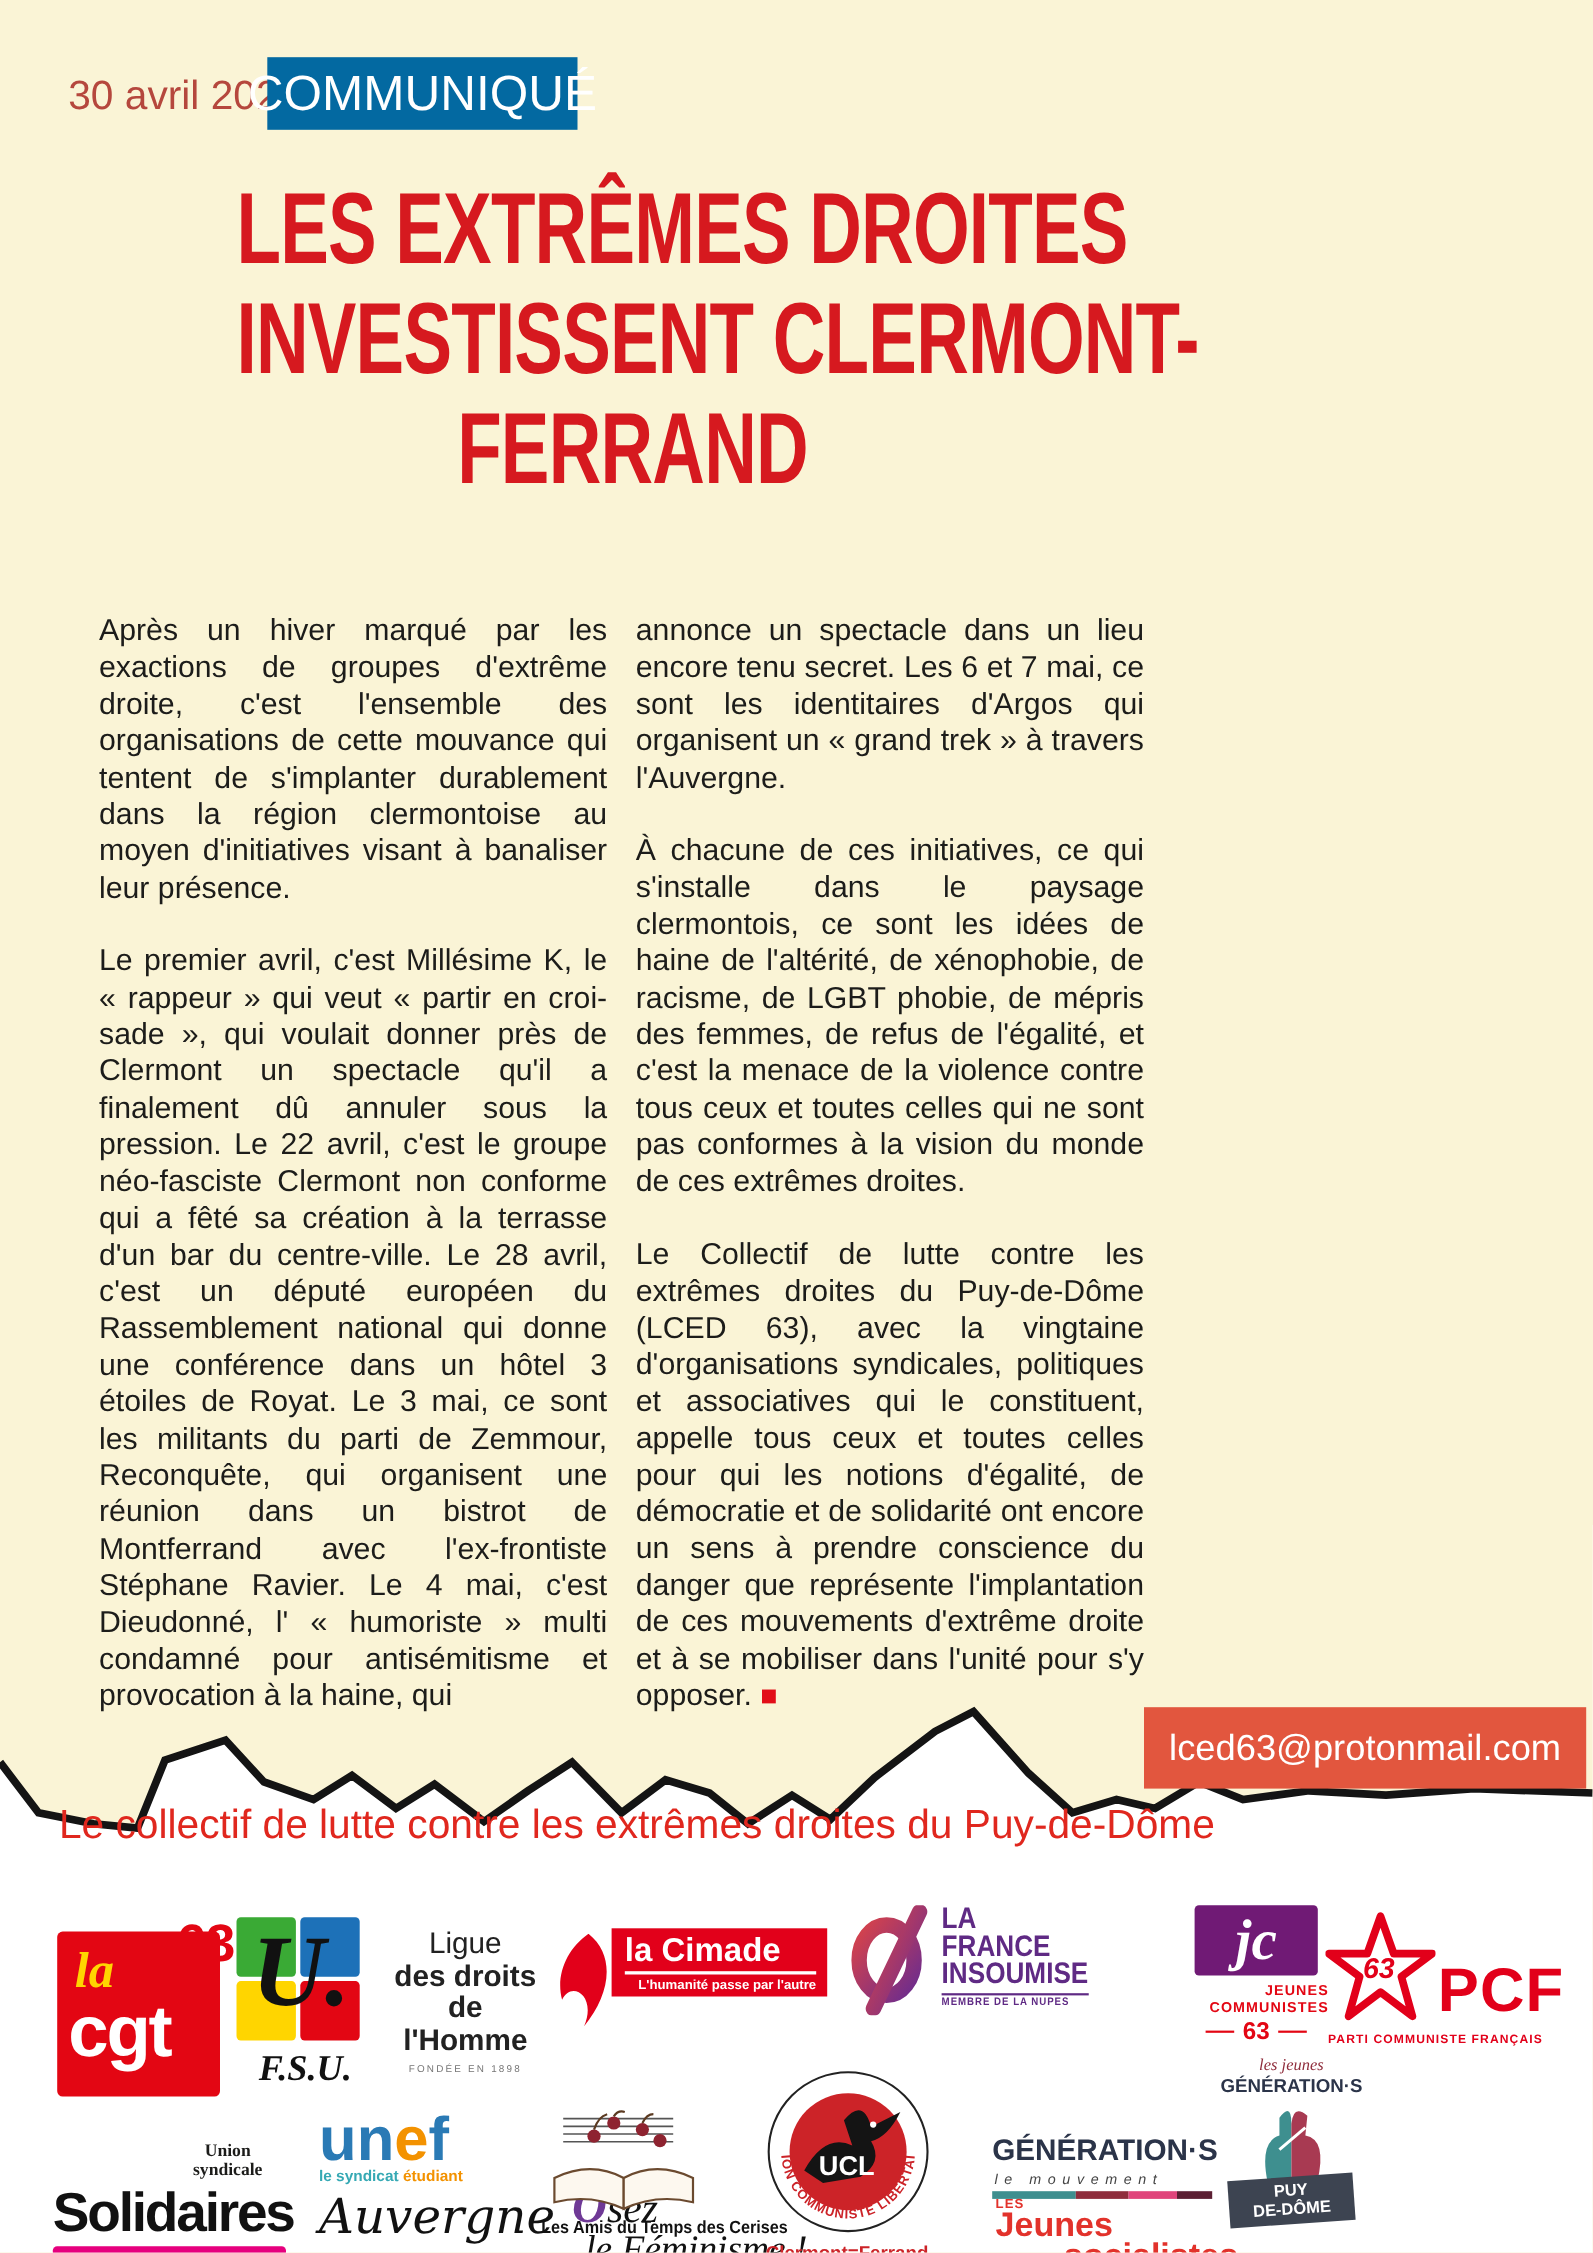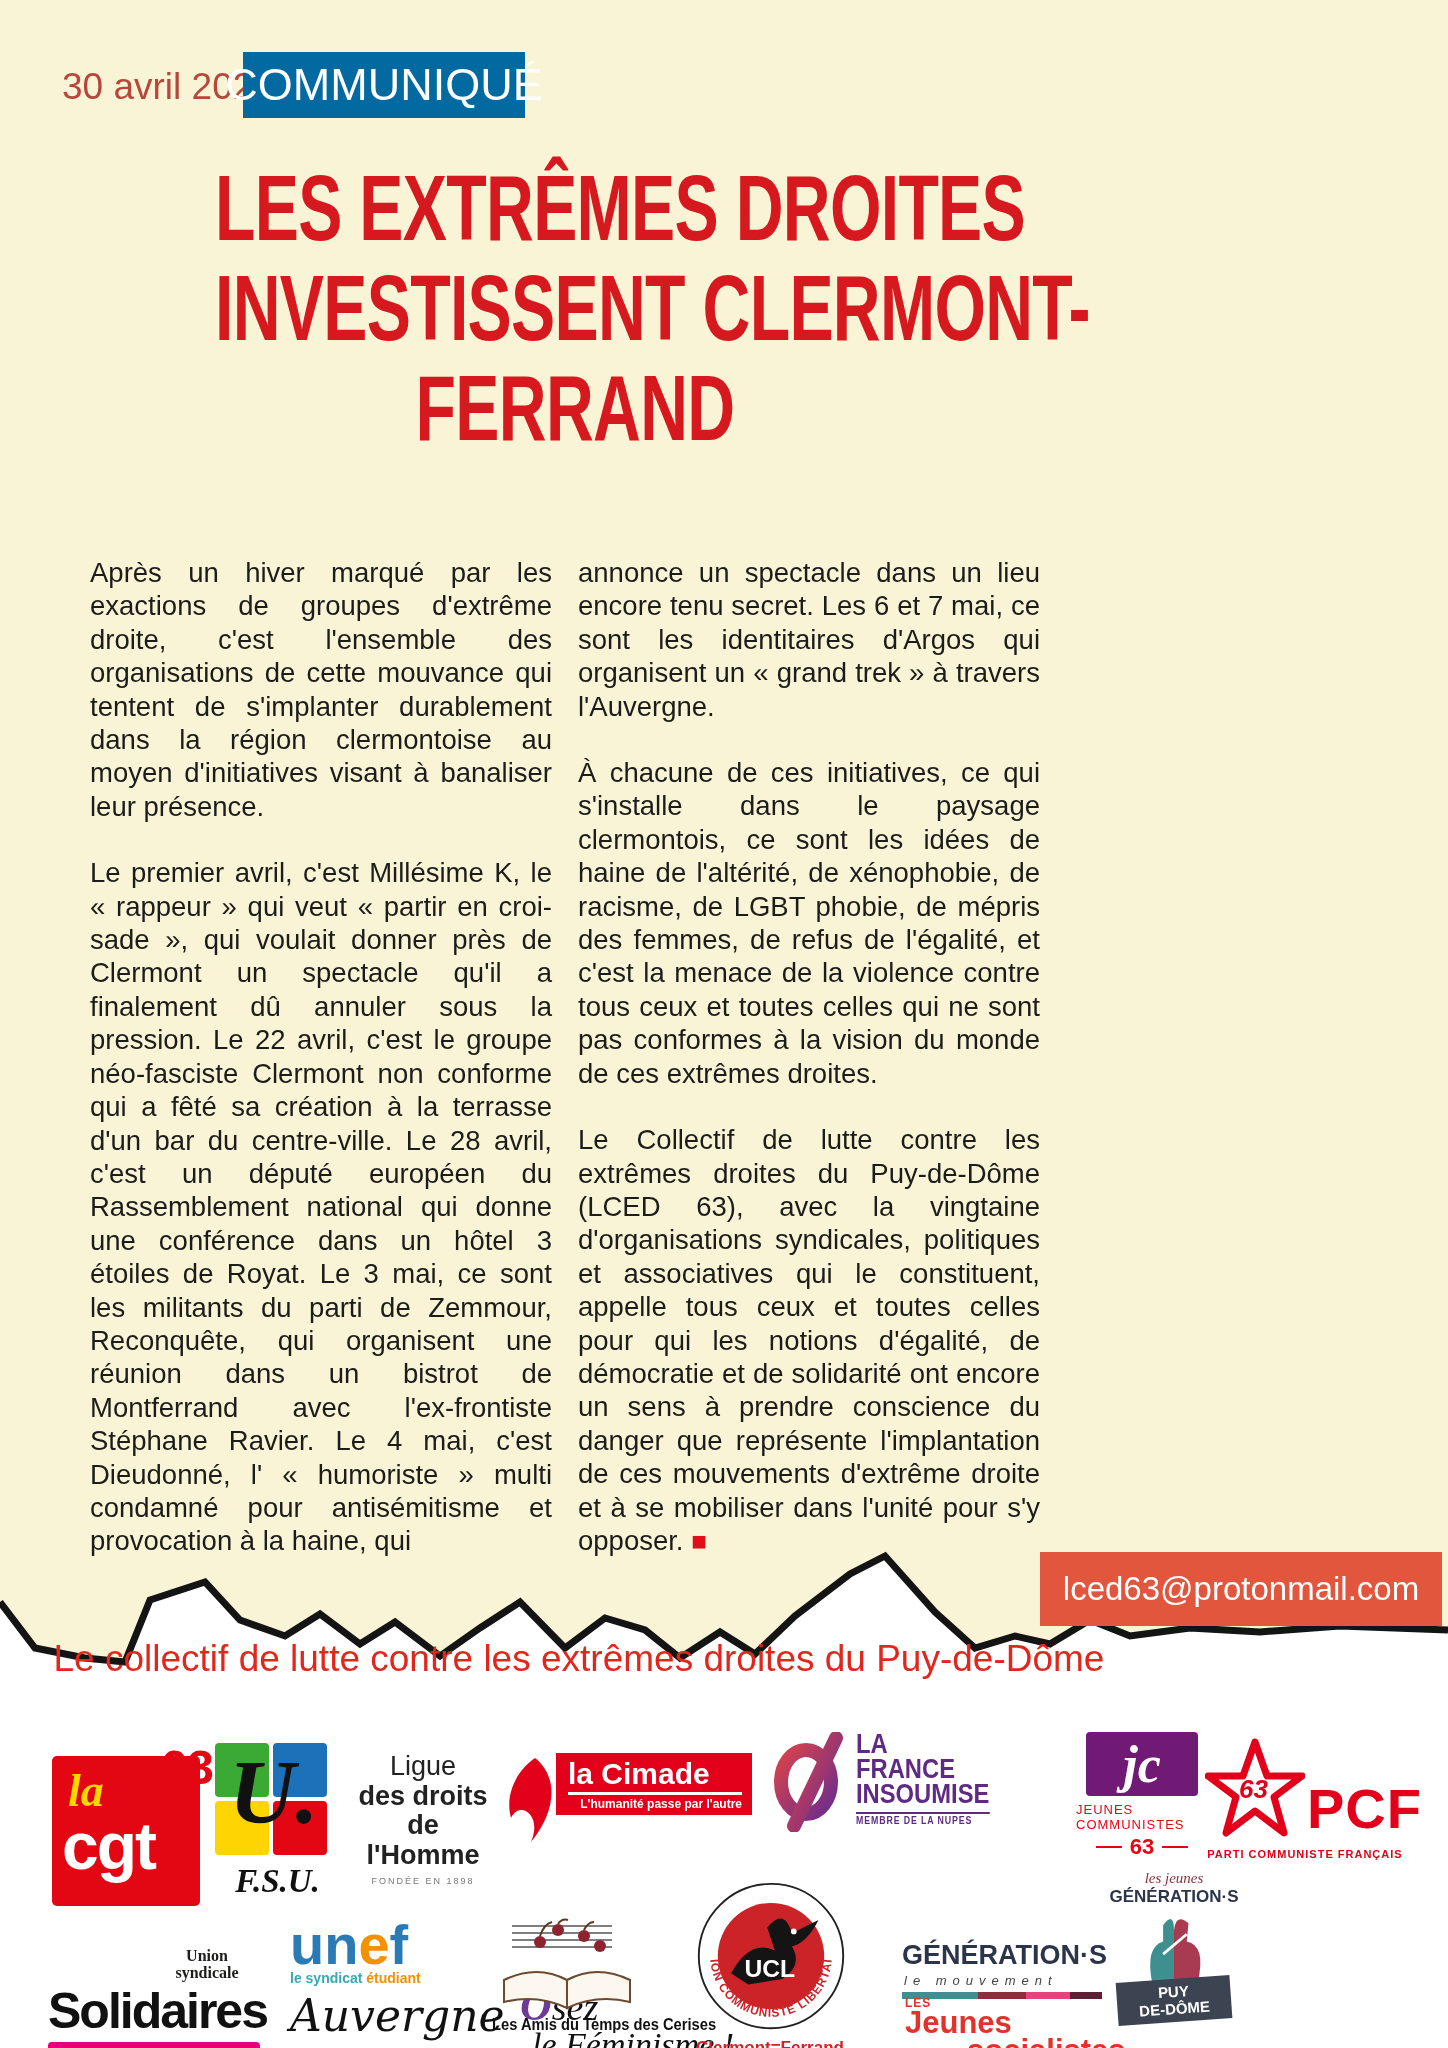--- a/index.html
+++ b/index.html
@@ -51,21 +51,21 @@
   .cimade-name{font-size:30px;font-weight:bold;border-bottom:3px solid #fff;padding-bottom:1px;}
   .cimade-tag{font-size:12px;font-weight:bold;text-align:right;margin-top:2px;}
   
   .lfi{display:flex;align-items:flex-start;}
   .lfi-txt{color:#5f2a84;font-weight:bold;font-size:27px;line-height:.92;letter-spacing:0;margin-left:6px;transform:scaleX(.88);transform-origin:left top;}
   .lfi-nupes{font-size:10px;letter-spacing:1px;margin-top:6px;border-top:2px solid #5f2a84;padding-top:2px;font-weight:bold;}
   
   .jc-sq{width:112px;height:64px;background:#701a75;border-radius:4px;color:#fff;
          font-family:"Liberation Serif",serif;font-style:italic;font-weight:bold;font-size:52px;
          display:flex;align-items:center;justify-content:center;}
-  .jc-name{color:#e30613;font-weight:normal;font-size:13px;margin-top:6px;text-align:left;letter-spacing:1px;}
+  .jc-name{color:#e30613;font-weight:bold;font-size:13px;margin-top:6px;text-align:right;letter-spacing:1px;}
   .jc-63{color:#e30613;font-weight:bold;font-size:22px;text-align:center;margin-top:2px;
          display:flex;align-items:center;gap:8px;justify-content:center;}
   .jc-63 i{display:block;width:26px;height:0;border-top:2px solid #e30613;}
   
   .pcf{position:relative;}
   .pcf-63{position:absolute;left:34px;top:38px;font-size:26px;font-weight:bold;color:#e2001a;font-style:italic;}
   .pcf-acr{position:absolute;left:102px;top:40px;font-size:56px;font-weight:bold;color:#e2001a;letter-spacing:1px;}
   .pcf-name{position:absolute;left:0px;top:112px;width:200px;font-size:11px;font-weight:bold;color:#e2001a;
             letter-spacing:1px;text-align:center;}
   

